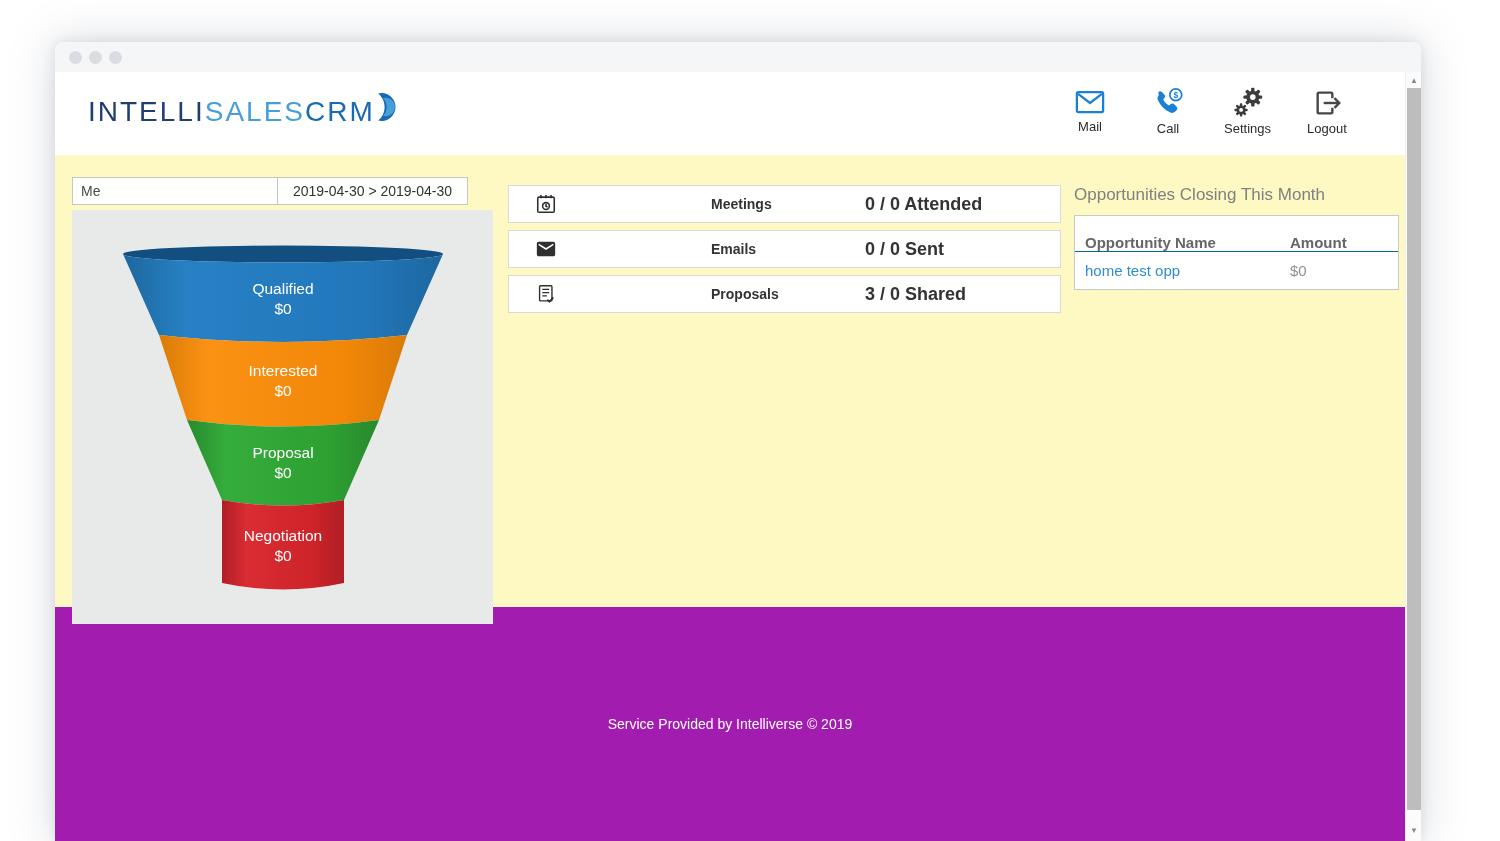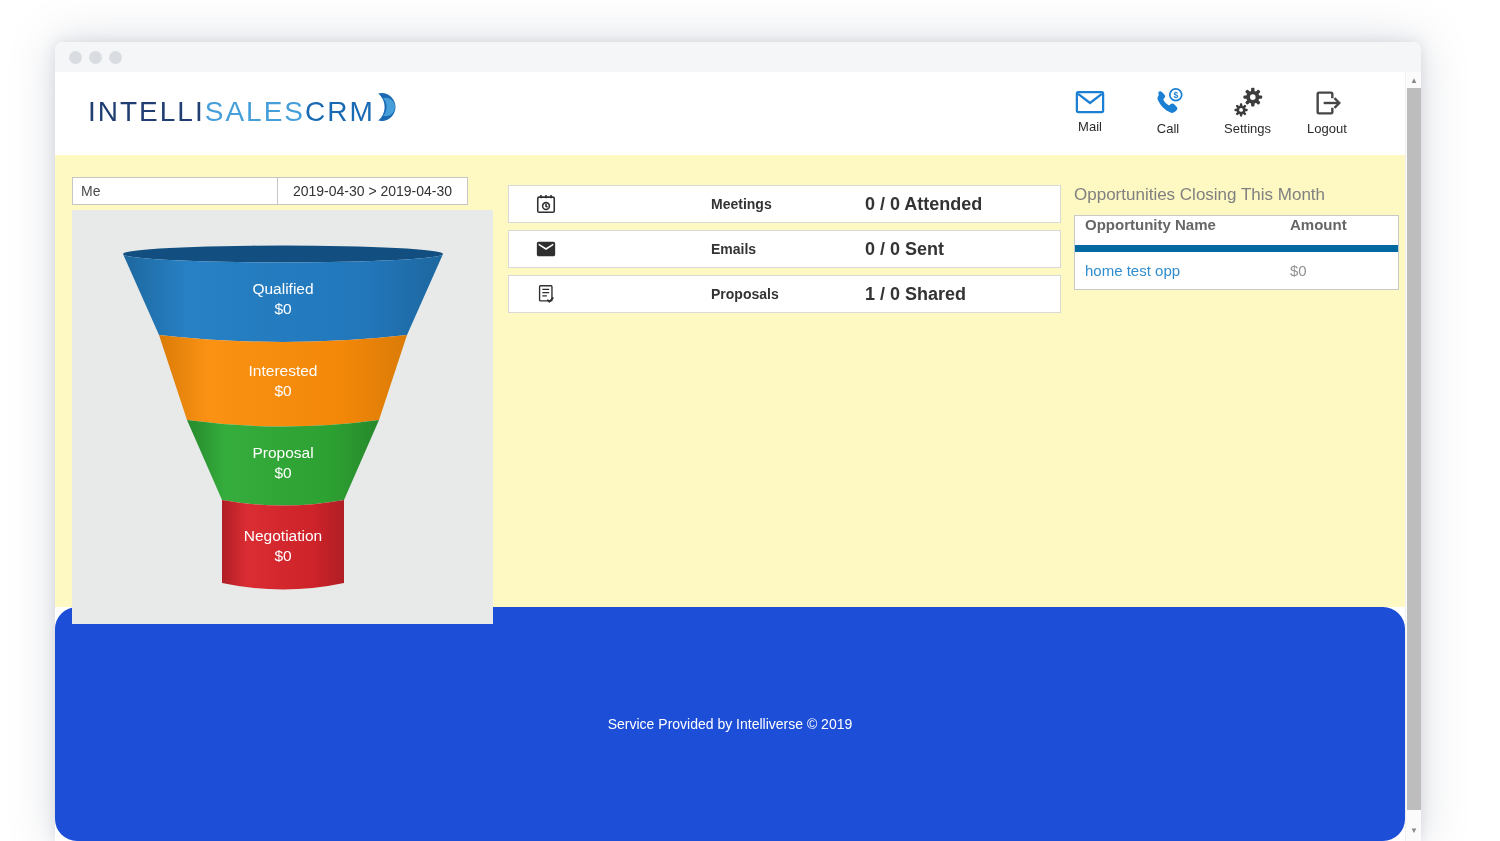--- a/index.html
+++ b/index.html
@@ -74,31 +74,31 @@
   .t-icon { position:absolute; left:26px; top:50%; transform:translateY(-50%);
             width:22px; height:22px; }
   .t-label { position:absolute; left:202px; top:50%; transform:translateY(-50%);
              font-size:14px; font-weight:bold; color:#333; }
   .t-status { position:absolute; left:356px; top:50%; transform:translateY(-50%);
               font-size:18px; font-weight:bold; color:#333; }
 
   .opps { position:absolute; left:1019px; top:30px; width:325px; }
   .opps .section-title { margin-bottom:10px; }
   .opp-table { border:1px solid #c9c9c9; background:#fff; }
-  .opp-head { display:flex; height:36px; align-items:flex-start; border-bottom:7px solid #0369a1; }
+  .opp-head { display:flex; height:36px; align-items:flex-end; border-bottom:1px solid #0369a1; }
   .opp-row { display:flex; height:37px; align-items:center; }
   .col-name { width:215px; padding-left:10px; }
   .col-amount { flex:1; }
   .opp-head span { font-size:15px; font-weight:bold; color:#666; }
   .opp-link { font-size:15px; color:#2f8dcd; cursor:pointer; text-decoration:none; }
   .opp-amount { font-size:15px; color:#909090; }
 
   
-  .footer { flex:1; min-height:41px; background:#1d4ed8; display:flex;
-            align-items:center; justify-content:center;border-radius:22px; }
+  .footer { flex:1; min-height:41px; background:#a21caf; display:flex;
+            align-items:center; justify-content:center; }
   .footer span { color:#ffffff; font-size:14px; }
 </style>
 </head>
 <body>
 
 <div class="stage">
   <div class="window">
 
     <div class="titlebar">
       <span class="tb-dot"></span>
@@ -242,21 +242,21 @@
               <span class="t-status">0 / 0 Sent</span>
             </div>
 
             <div class="task-row">
               <svg class="t-icon" viewBox="0 0 24 24" fill="none" stroke="#2f2f2f" stroke-width="1.5">
                 <rect x="5" y="3" width="13.5" height="16.5" rx="1"></rect>
                 <path d="M8 7h7.5M8 10.5h7.5M8 14h5"></path>
                 <path d="M13.5 18.2l2.2 2.3 4.3-4.8" stroke-width="1.8"></path>
               </svg>
               <span class="t-label">Proposals</span>
-              <span class="t-status">1 / 0 Shared</span>
+              <span class="t-status">3 / 0 Shared</span>
             </div>
           </div>
 
           <div class="opps">
             <div class="section-title">Opportunities Closing This Month</div>
             <div class="opp-table">
               <div class="opp-head">
                 <span class="col-name">Opportunity Name</span>
                 <span class="col-amount">Amount</span>
               </div>

